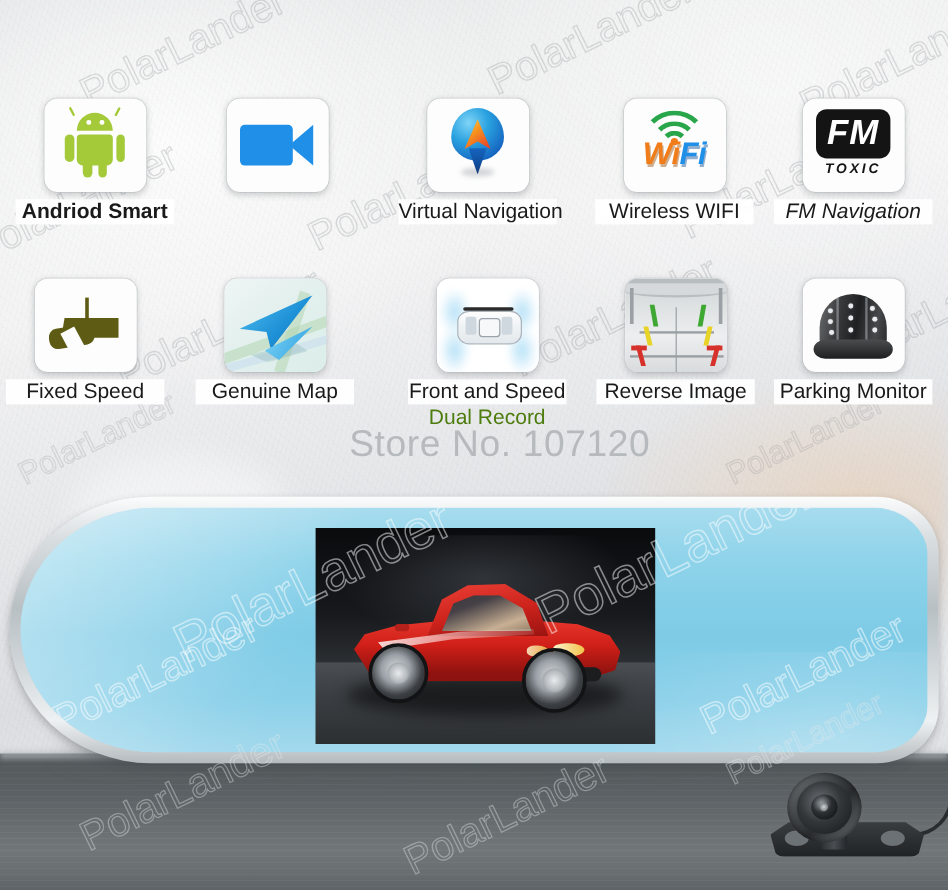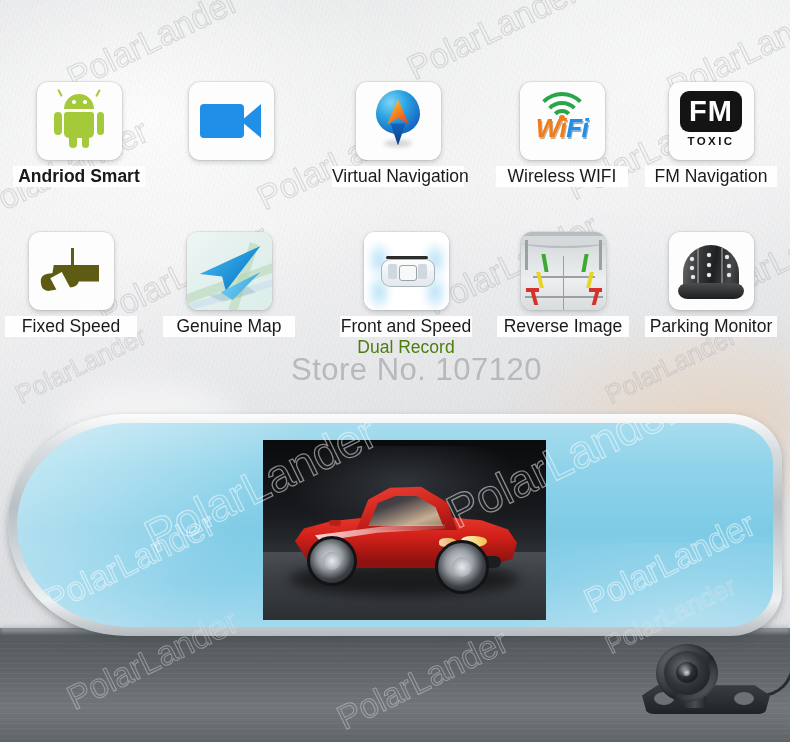--- a/index.html
+++ b/index.html
@@ -350,21 +350,21 @@
         </div>
         <div class="dot"></div>
         <div class="wftxt">
           <span class="wi">Wi</span><span class="fi">Fi</span>
         </div>
       </div>
     </div>
     <div class="flabel">Wireless WIFI</div>
   </div>
 
-  <div class="feature" style="left:645px;top:82px;">
+  <div class="feature" style="left:645px;top:82px;font-style:italic;">
     <div class="tile">
       <div class="fm">
         <div class="box">FM</div>
         <div class="toxic">TOXIC</div>
       </div>
     </div>
     <div class="flabel">FM Navigation</div>
   </div>
 
   <div class="feature" style="left:5px;top:232px;">

